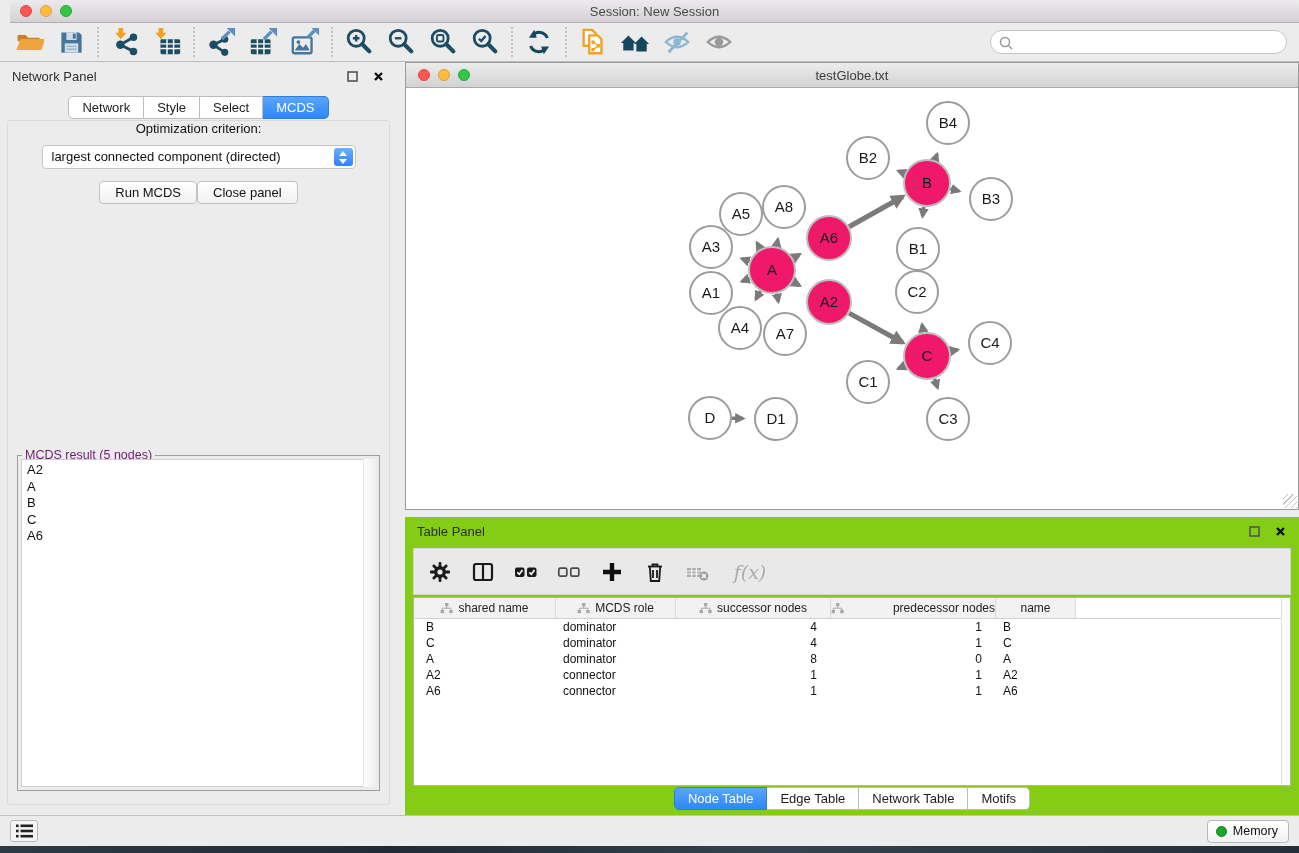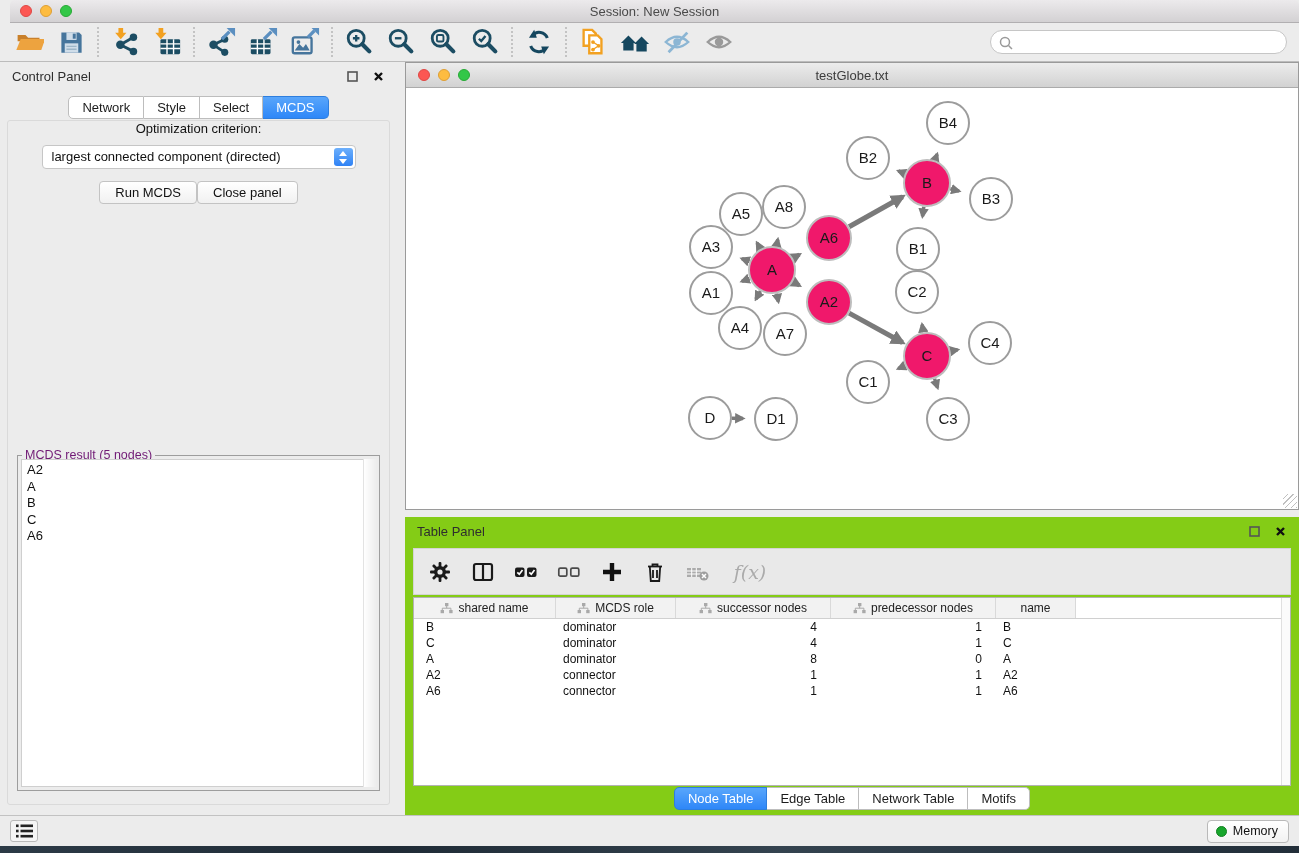--- a/index.html
+++ b/index.html
@@ -266,21 +266,21 @@
     <svg width="14" height="14" viewBox="0 0 14 14">
       <circle cx="6" cy="6" r="4.5" fill="none" stroke="#9a9a9a" stroke-width="1.5"></circle>
       <path d="M9.5 9.5 L13 13" stroke="#9a9a9a" stroke-width="1.5"></path>
     </svg>
     <input class="search-input" type="text" value="" style="">
   </div>
 </div>
 
 <div id="control-panel">
   <div class="panel-header">
-    <span class="panel-title">Control Panel</span>
+    <span class="panel-title">Network Panel</span>
     <span class="panel-btns">
       <span class="panel-btn">
         <svg width="11" height="11">
             <rect x="1" y="1" width="9" height="9" fill="none" stroke="#555" stroke-width="1.6"></rect>
           </svg>
       </span>
       <span class="panel-btn">
         <svg width="11" height="11">
             <path d="M2 2 L9 9 M9 2 L2 9" stroke="#111" stroke-width="2.4"></path>
           </svg>
@@ -508,21 +508,21 @@
           <svg width="13" height="11" viewBox="0 0 13 11">
             <path d="M6.7 3 v2.2 M2.3 7 V5.2 h8.6 V7" stroke="#a9a9a9" fill="none"></path>
             <g fill="#a9a9a9">
               <rect x="5" y="0" width="3.4" height="3.2"></rect>
               <rect x="0.6" y="7" width="3.4" height="3.2"></rect>
               <rect x="9.2" y="7" width="3.4" height="3.2"></rect>
             </g>
           </svg>
           <span>successor nodes</span>
         </div>
-        <div class="th" style="width: 165px;">
+        <div class="th" style="width: 165px; justify-content: space-between;">
           <svg width="13" height="11" viewBox="0 0 13 11">
             <path d="M6.7 3 v2.2 M2.3 7 V5.2 h8.6 V7" stroke="#a9a9a9" fill="none"></path>
             <g fill="#a9a9a9">
               <rect x="5" y="0" width="3.4" height="3.2"></rect>
               <rect x="0.6" y="7" width="3.4" height="3.2"></rect>
               <rect x="9.2" y="7" width="3.4" height="3.2"></rect>
             </g>
           </svg>
           <span>predecessor nodes</span>
         </div>

